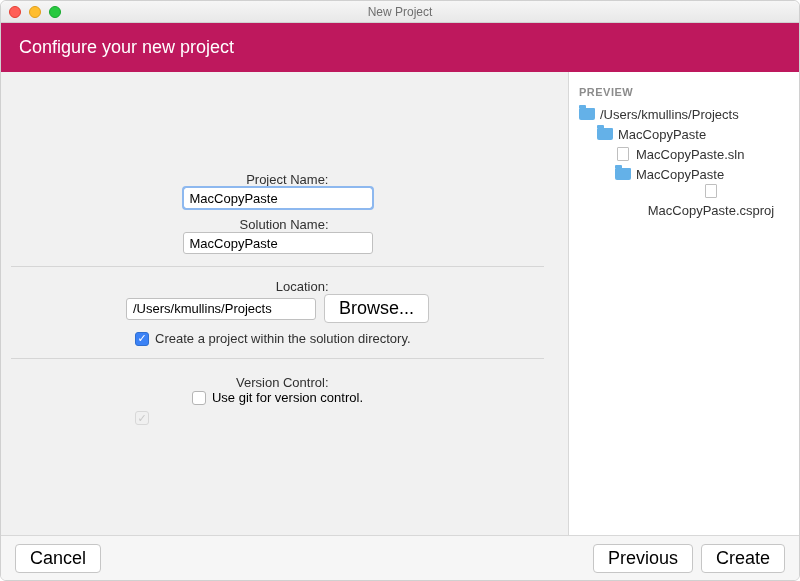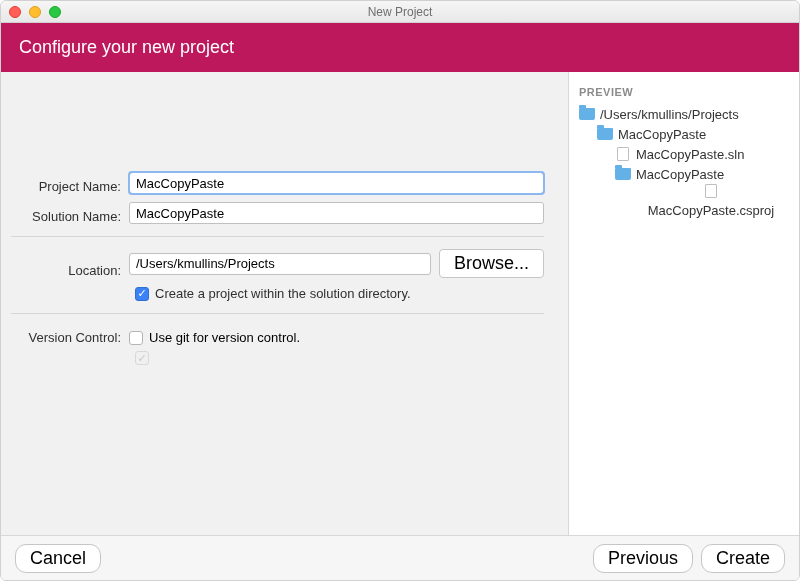--- a/index.html
+++ b/index.html
@@ -53,22 +53,23 @@
     }
     .right {
       width: 230px;
       background: #fff;
       padding: 14px 10px;
     }
     .form-block { padding: 10px 24px 10px 10px; }
     .spacer-top { height: 90px; }
     .row {
       display: flex;
-      align-items: flex-end;
+      align-items: center;
       margin-bottom: 8px;
+      flex-direction: column;
     }
     .lbl {
       width: 118px;
       text-align: right;
       padding-right: 8px;
       color: #303030;
       font-size: 13px;
     }
     .field {
       flex: 1;
@@ -170,21 +171,21 @@
     .indent-3 { padding-left: 54px; flex-direction: column; }
     .footer {
       height: 46px;
       border-top: 1px solid #d8d8d8;
       background: #f6f6f6;
       display: flex;
       align-items: center;
       padding: 0 14px;
     }
     .footer .grow { flex: 1; }
-    .footer .btn { min-width: 78px; border-radius: 11px; }
+    .footer .btn { min-width: 78px; }
     .vc-block { padding-top: 4px; }
   </style>
 </head>
 <body>
 
 <div class="titlebar">
   <div class="traffic-lights">
     <div class="tl tl-close"></div>
     <div class="tl tl-min"></div>
     <div class="tl tl-max"></div>

